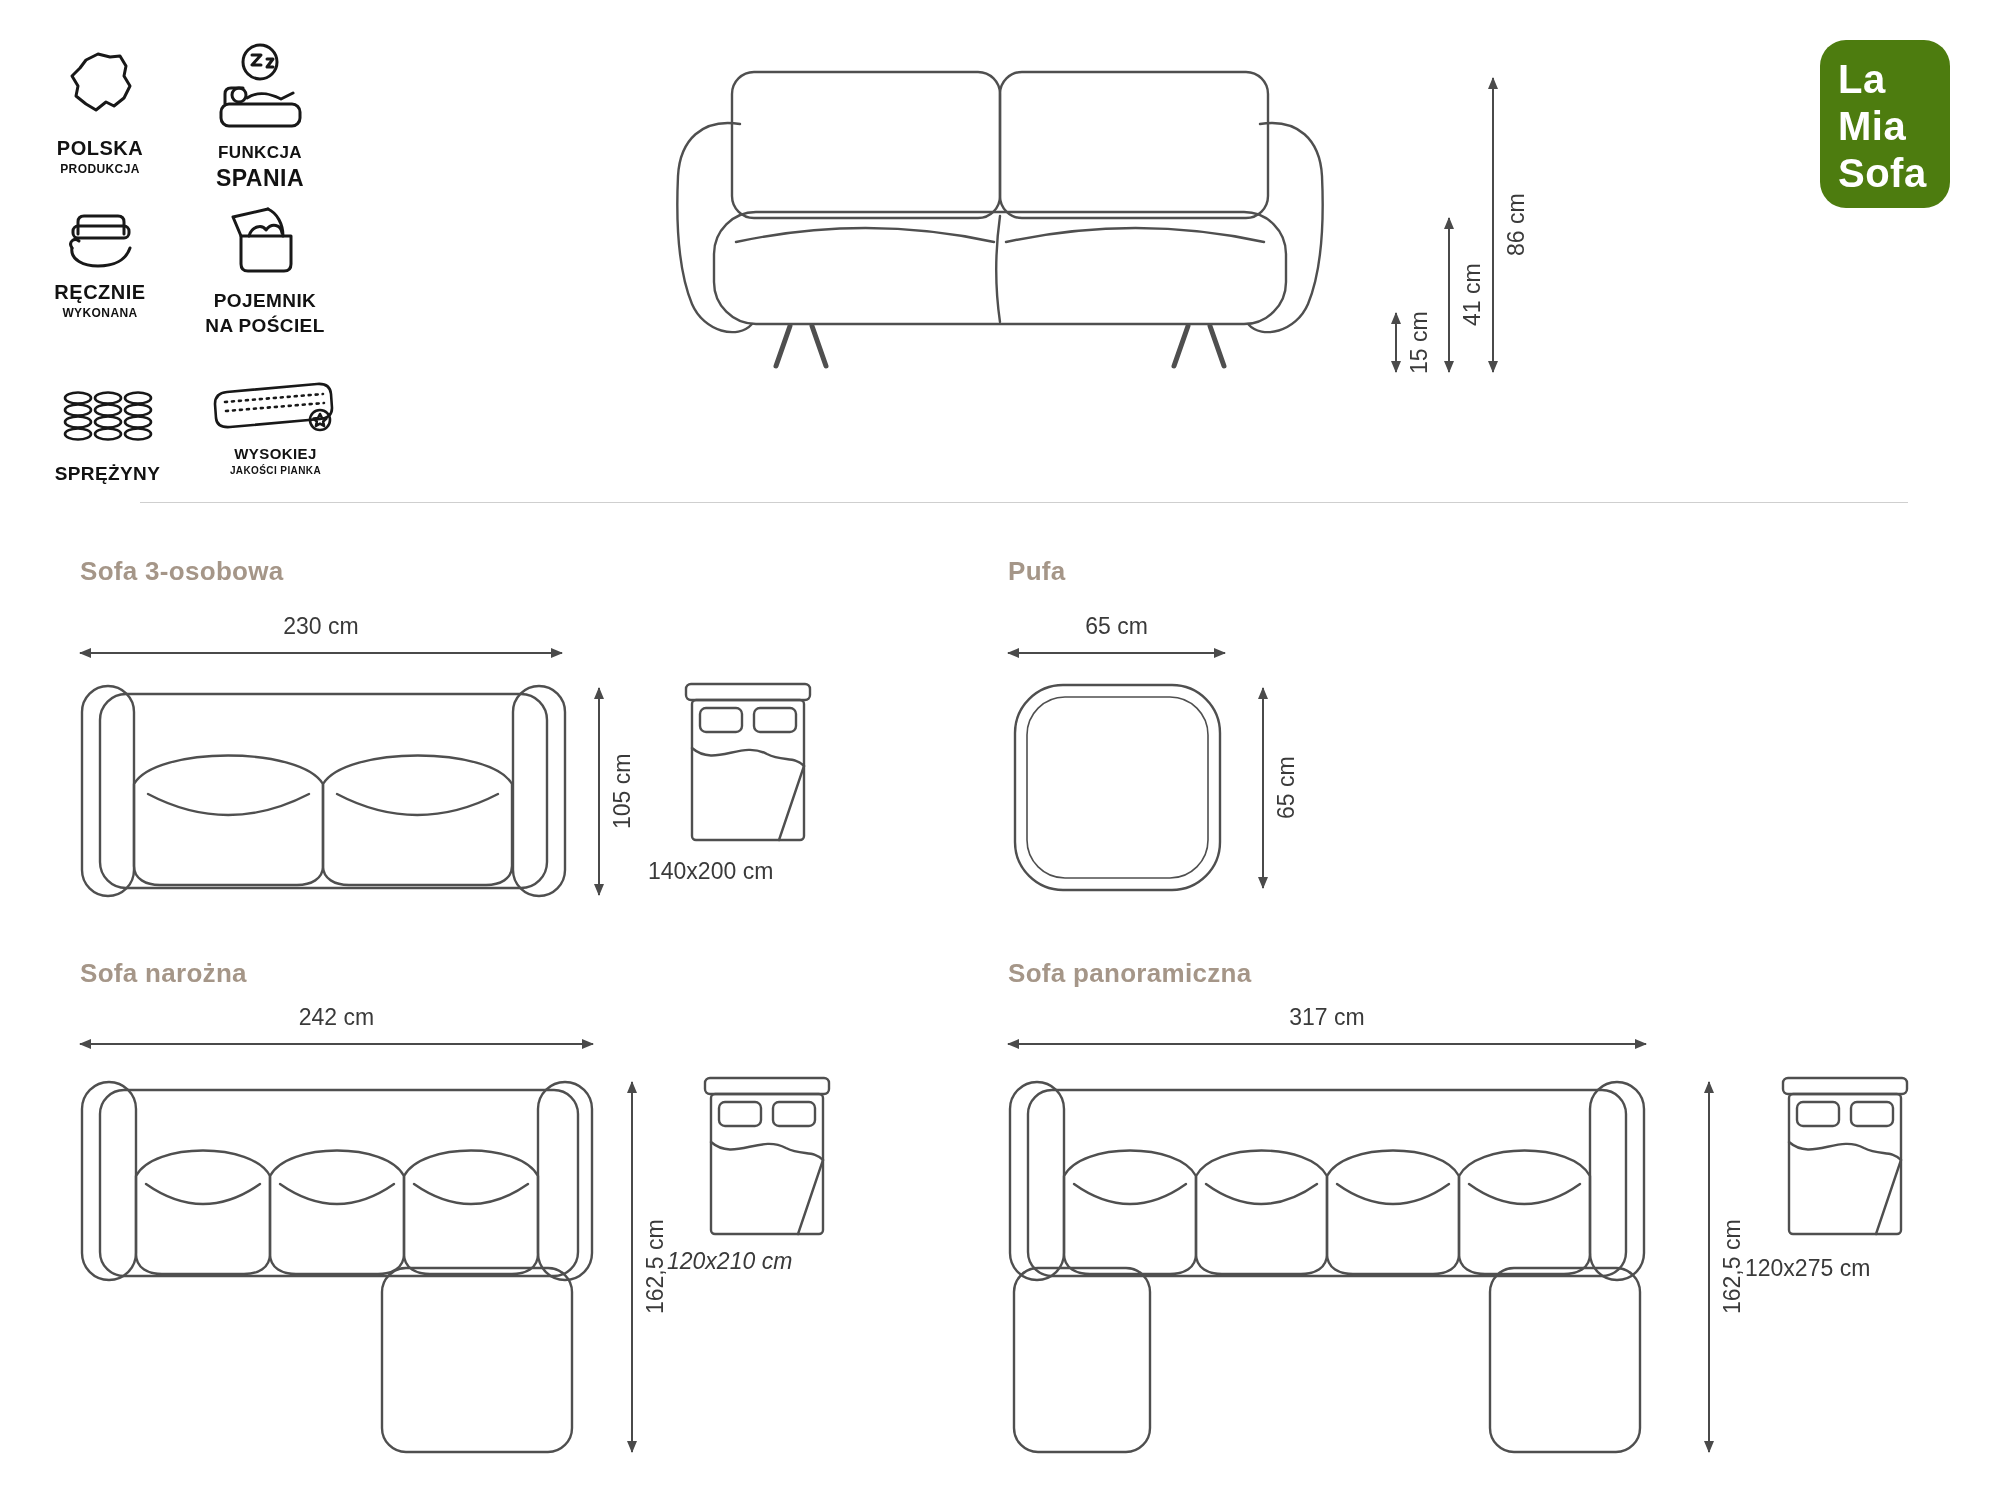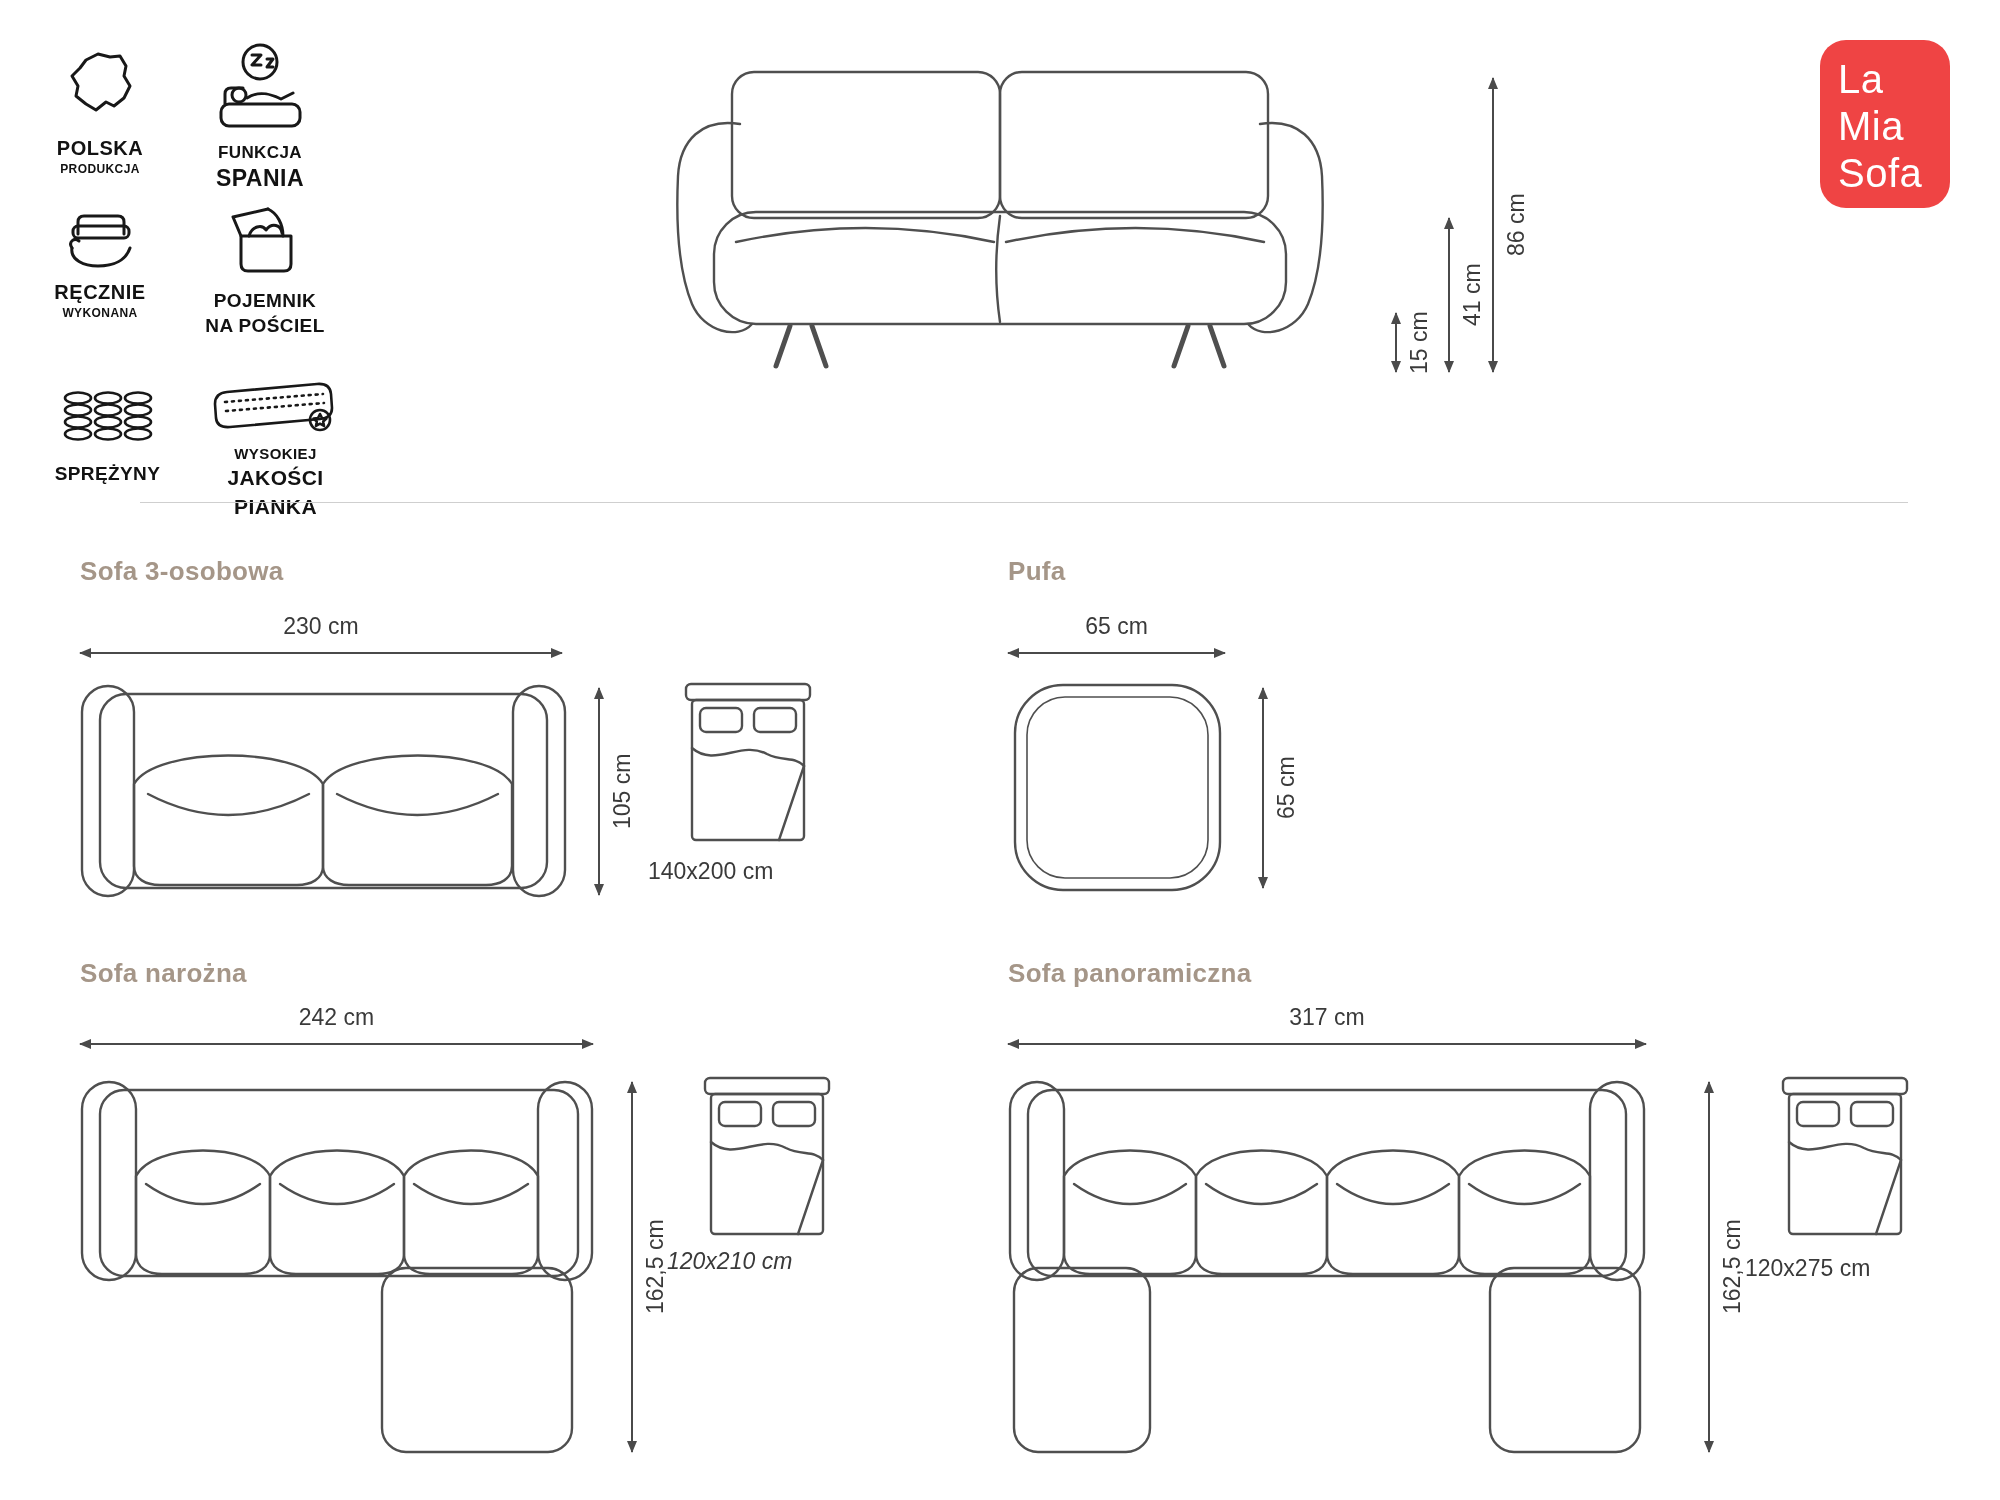--- a/index.html
+++ b/index.html
@@ -30,22 +30,22 @@
     border-left:5px solid transparent;border-right:5px solid transparent;border-top:12px solid #4a4a4a;}
   .dim-label{position:absolute;font-size:23px;color:#3a3a3a;text-align:center;}
   .dim-label-v{
     position:absolute;width:30px;height:110px;display:flex;align-items:center;justify-content:center;
     font-size:23px;color:#3a3a3a;writing-mode:vertical-rl;transform:rotate(180deg);white-space:nowrap;
   }
   .variant-heading{position:absolute;font-size:26px;font-weight:bold;color:#a59688;letter-spacing:.3px;}
   .product-title{position:absolute;font-size:35px;font-weight:bold;color:#1d1d1d;letter-spacing:3px;text-align:center;}
   .divider{position:absolute;height:1px;background:#cfcfcf;}
   .logo{
-    position:absolute;background:#ef4444;color:#ffffff;border-radius:26px;
-    padding:16px 0 0 18px;font-weight:normal;font-size:40px;line-height:1.18;letter-spacing:.5px;
+    position:absolute;background:#4d7c0f;color:#ffffff;border-radius:26px;
+    padding:16px 0 0 18px;font-weight:bold;font-size:40px;line-height:1.18;letter-spacing:.5px;
   }
   .bed-label{position:absolute;font-size:23px;color:#3a3a3a;text-align:left;}
 </style>
 </head>
 <body>
 
 <div class="page">
 
   <div class="feature" style="left:35px;top:48px;width:130px;">
     <svg class="icon ic" width="80" height="80" viewBox="0 0 80 80">
@@ -112,21 +112,21 @@
 
   <div class="feature" style="left:198px;top:378px;width:155px;">
     <svg class="icon ic" width="130" height="56" viewBox="0 0 130 56" style="stroke-width:2.6;">
       <path d="M16,14 L106,6 Q119,5 120,16 L121,30 Q121,40 109,41 L19,49 Q6,50 5,40 L4,26 Q4,15 16,14 Z"></path>
       <path d="M14,24 L112,16" stroke-dasharray="2 5"></path>
       <path d="M15,33 L113,25" stroke-dasharray="2 5"></path>
       <circle cx="109" cy="42" r="10"></circle>
       <path d="M109,36 l2,4 4.4,.5 -3.2,3 .8,4.4 -4,-2.2 -4,2.2 .8,-4.4 -3.2,-3 4.4,-.5 z"></path>
     </svg>
     <div class="f-sm" style="font-size:15px;margin-top:10px;">WYSOKIEJ</div>
-    <div class="f-sm" style="font-size:21px;">JAKOŚCI PIANKA</div>
+    <div class="f-sm" style="font-size:10px;">JAKOŚCI PIANKA</div>
   </div>
 
   <svg class="draw abs" style="left:640px;top:60px;" width="720" height="312" viewBox="0 0 720 312">
     <rect x="92" y="12" width="268" height="146" rx="22"></rect>
     <rect x="360" y="12" width="268" height="146" rx="22"></rect>
     <path d="M100,64 C62,58 40,80 38,116 C36,160 38,210 52,244 C64,272 98,280 112,264"></path>
     <path d="M620,64 C658,58 680,80 682,116 C684,160 682,210 668,244 C656,272 622,280 608,264"></path>
     <rect x="74" y="152" width="572" height="112" rx="42"></rect>
     <path d="M360,156 C355,192 355,228 360,262"></path>
     <path d="M96,182 Q226,154 354,182"></path>

